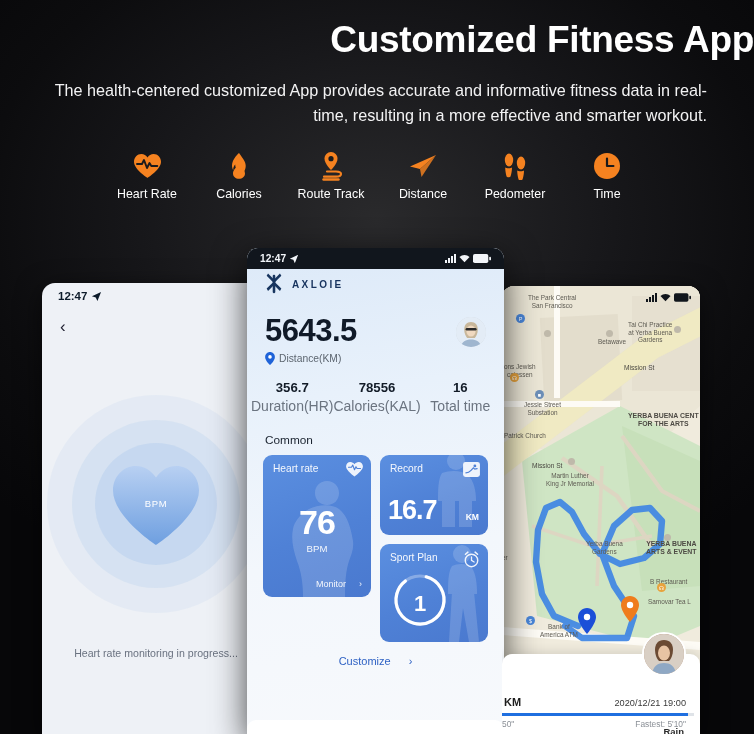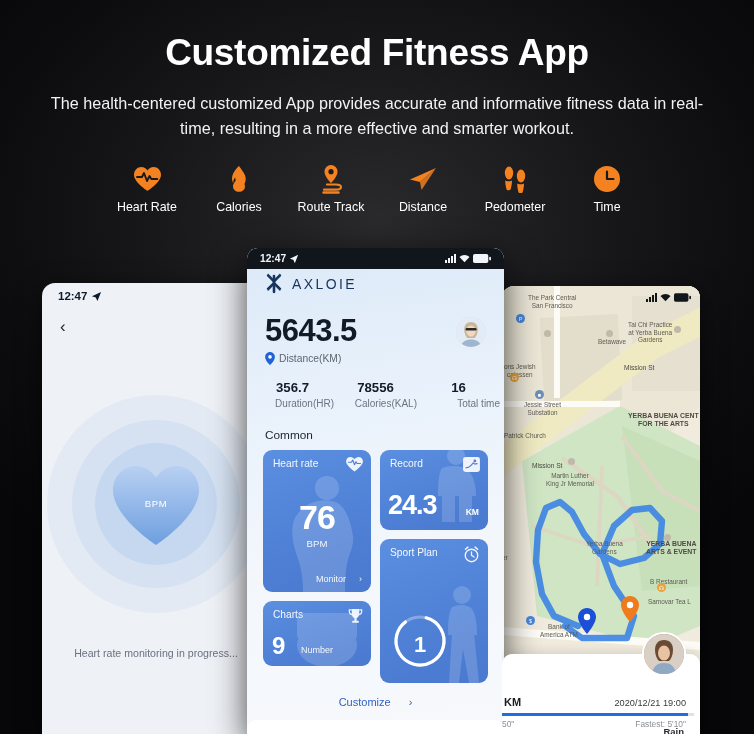--- a/index.html
+++ b/index.html
@@ -7,21 +7,21 @@
   body {
     font-family:"Liberation Sans", sans-serif;
     background:
       radial-gradient(ellipse 70% 55% at 50% 30%, #2a2a2c 0%, #17171a 45%, #0c0c0e 75%, #070709 100%),
       #08080a;
     color:#fff;
     position:relative;
   }
 
   
-  .hero { text-align:center; padding-top:33px; }
+  .hero { text-align:right; padding-top:20px; }
   .hero h1 {
     font-size:37px; font-weight:bold; letter-spacing:-0.3px;
     color:#ffffff; line-height:1.1;
   }
   .hero .sub {
     margin-top:17px; font-size:16.2px; line-height:1.56;
     color:#f2f2f3; font-weight:400;
     max-width:660px; margin-left:auto; margin-right:auto;
   }
 
@@ -159,41 +159,41 @@
     position:absolute; left:0; right:0; top:0; height:21px;
     display:flex; align-items:center; justify-content:space-between;
     padding:0 13px; z-index:5;
     font-size:10.2px; font-weight:bold; color:#10151c;
   }
   #phone-center .statusbar .t { display:flex; align-items:center; gap:3px; }
   .brandbar {
     height:30px; display:flex; align-items:center; gap:7px; padding-left:16px;
   }
   .brandbar .name {
-    font-size:14px; letter-spacing:2.4px; color:#17335e; font-weight:400;
+    font-size:10px; letter-spacing:2.4px; color:#17335e; font-weight:700;
   }
   .hero-stats { padding:16px 18px 0 18px; position:relative; }
   .big-num {
     font-size:31px; font-weight:bold; color:#101a28; letter-spacing:-0.5px;
     line-height:1;
   }
   .big-sub {
     display:flex; align-items:center; gap:4px; margin-top:6px;
     font-size:10.3px; color:#5d6670;
   }
   .avatar-c {
     position:absolute; right:18px; top:18px; width:30px; height:30px;
     border-radius:50%; overflow:hidden; background:#cfd6de;
   }
   .stat-row {
     display:flex; margin-top:15px; padding:0 4px;
   }
   .stat { flex:1; text-align:center; }
   .stat .v { font-size:13.2px; font-weight:bold; color:#121b27; }
-  .stat .l { font-size:10px; color:#6b7480; margin-top:3px;text-align:right; }
+  .stat .l { font-size:14px; color:#6b7480; margin-top:3px; }
 
   .section-title {
     margin:19px 0 8px 18px; font-size:11.8px; color:#1b2430; font-weight:500;
   }
   .cards {
     display:flex; gap:9px; padding:0 16px;
   }
   .col { display:flex; flex-direction:column; gap:9px; }
   .col.l { width:110px; }
   .col.r { width:110px; }
@@ -226,21 +226,21 @@
     color:rgba(255,255,255,.93); display:flex; align-items:center; gap:13px;
   }
   #card-record { height:80px;text-decoration:underline; }
   #card-record .bignum {
     position:absolute; left:8px; bottom:9px;
     font-size:27px; font-weight:bold; letter-spacing:-1px;
   }
   #card-record .unit {
     position:absolute; right:9px; bottom:13px; font-size:8.6px; font-weight:bold;
   }
-  #card-sport { height:144px; }
+  #card-sport { height:98px; }
   #card-sport .ringwrap {
     position:absolute; left:12px; bottom:10px;
   }
   #card-sport .rnum {
     position:absolute; left:12px; bottom:10px; width:56px; height:56px;
     display:flex; align-items:center; justify-content:center;
     font-size:22px; font-weight:bold;
   }
   #card-charts { height:65px; }
   #card-charts .bignum {
@@ -573,56 +573,39 @@
             </svg>
           </div>
           <div class="bignum">76</div>
           <div class="unit">BPM</div>
           <div class="mon">
             <span>Monitor</span>
             <span>›</span>
           </div>
         </div>
 
-        <div class="card" id="card-charts">
-          <svg class="silhouette" style="left:18px;top:4px" width="92" height="62" viewBox="0 0 92 62">
-            <ellipse cx="46" cy="40" rx="30" ry="22" fill="#fff"></ellipse>
-            <rect x="16" y="8" width="60" height="28" rx="6" fill="#fff"></rect>
-          </svg>
-          <div class="ct">Charts</div>
-          <div class="ci">
-            <svg width="15" height="16" viewBox="0 0 16 17">
-              <path d="M4 1h8v5c0 2.8-1.8 5-4 5S4 8.8 4 6V1z" fill="#fff"></path>
-              <path d="M4 2H1.4v1.8c0 1.8 1.4 3.2 3 3.2M12 2h2.6v1.8c0 1.8-1.4 3.2-3 3.2" stroke="#fff" stroke-width="1.3" fill="none"></path>
-              <rect x="6.9" y="10.6" width="2.2" height="3.2" fill="#fff"></rect>
-              <rect x="4.4" y="13.6" width="7.2" height="2.1" rx=".9" fill="#fff"></rect>
-            </svg>
-          </div>
-          <div class="bignum">9</div>
-          <div class="unit">Number</div>
-        </div>
       </div>
 
       <div class="col r">
         <div class="card" id="card-record">
           <svg class="silhouette" style="right:4px;top:-4px" width="62" height="76" viewBox="0 0 62 76">
             <circle cx="34" cy="10" r="9" fill="#fff"></circle>
             <path d="M20 22c8-3 20-3 26 2 6 6 8 16 8 26H16c0-10 0-22 4-28z" fill="#fff"></path>
             <rect x="20" y="48" width="13" height="28" fill="#fff"></rect>
             <rect x="37" y="48" width="13" height="28" fill="#fff"></rect>
           </svg>
           <div class="ct">Record</div>
           <div class="ci">
             <svg width="17" height="15" viewBox="0 0 18 16">
               <rect width="18" height="16" rx="2.6" fill="#fff"></rect>
               <path d="M3 11.5c2.5 0 4-1 5.5-2.6L11 6.2l1.5 1.4 2.5-.6" stroke="#4f81d6" stroke-width="1.3" fill="none" stroke-linecap="round"></path>
               <circle cx="12.6" cy="4.2" r="1.5" fill="#4f81d6"></circle>
             </svg>
           </div>
-          <div class="bignum">24.3</div>
+          <div class="bignum">16.7</div>
           <div class="unit">KM</div>
         </div>
 
         <div class="card" id="card-sport">
           <svg class="silhouette" style="right:0px;bottom:0" width="52" height="100" viewBox="0 0 52 100">
             <circle cx="26" cy="12" r="9" fill="#fff"></circle>
             <path d="M16 24c6-3 16-3 20 2 4 6 5 16 5 26H12c0-10 0-22 4-28z" fill="#fff"></path>
             <path d="M16 50l-3 50h10l4-34 6 34h10l-5-50z" fill="#fff"></path>
           </svg>
           <div class="ct">Sport Plan</div>

